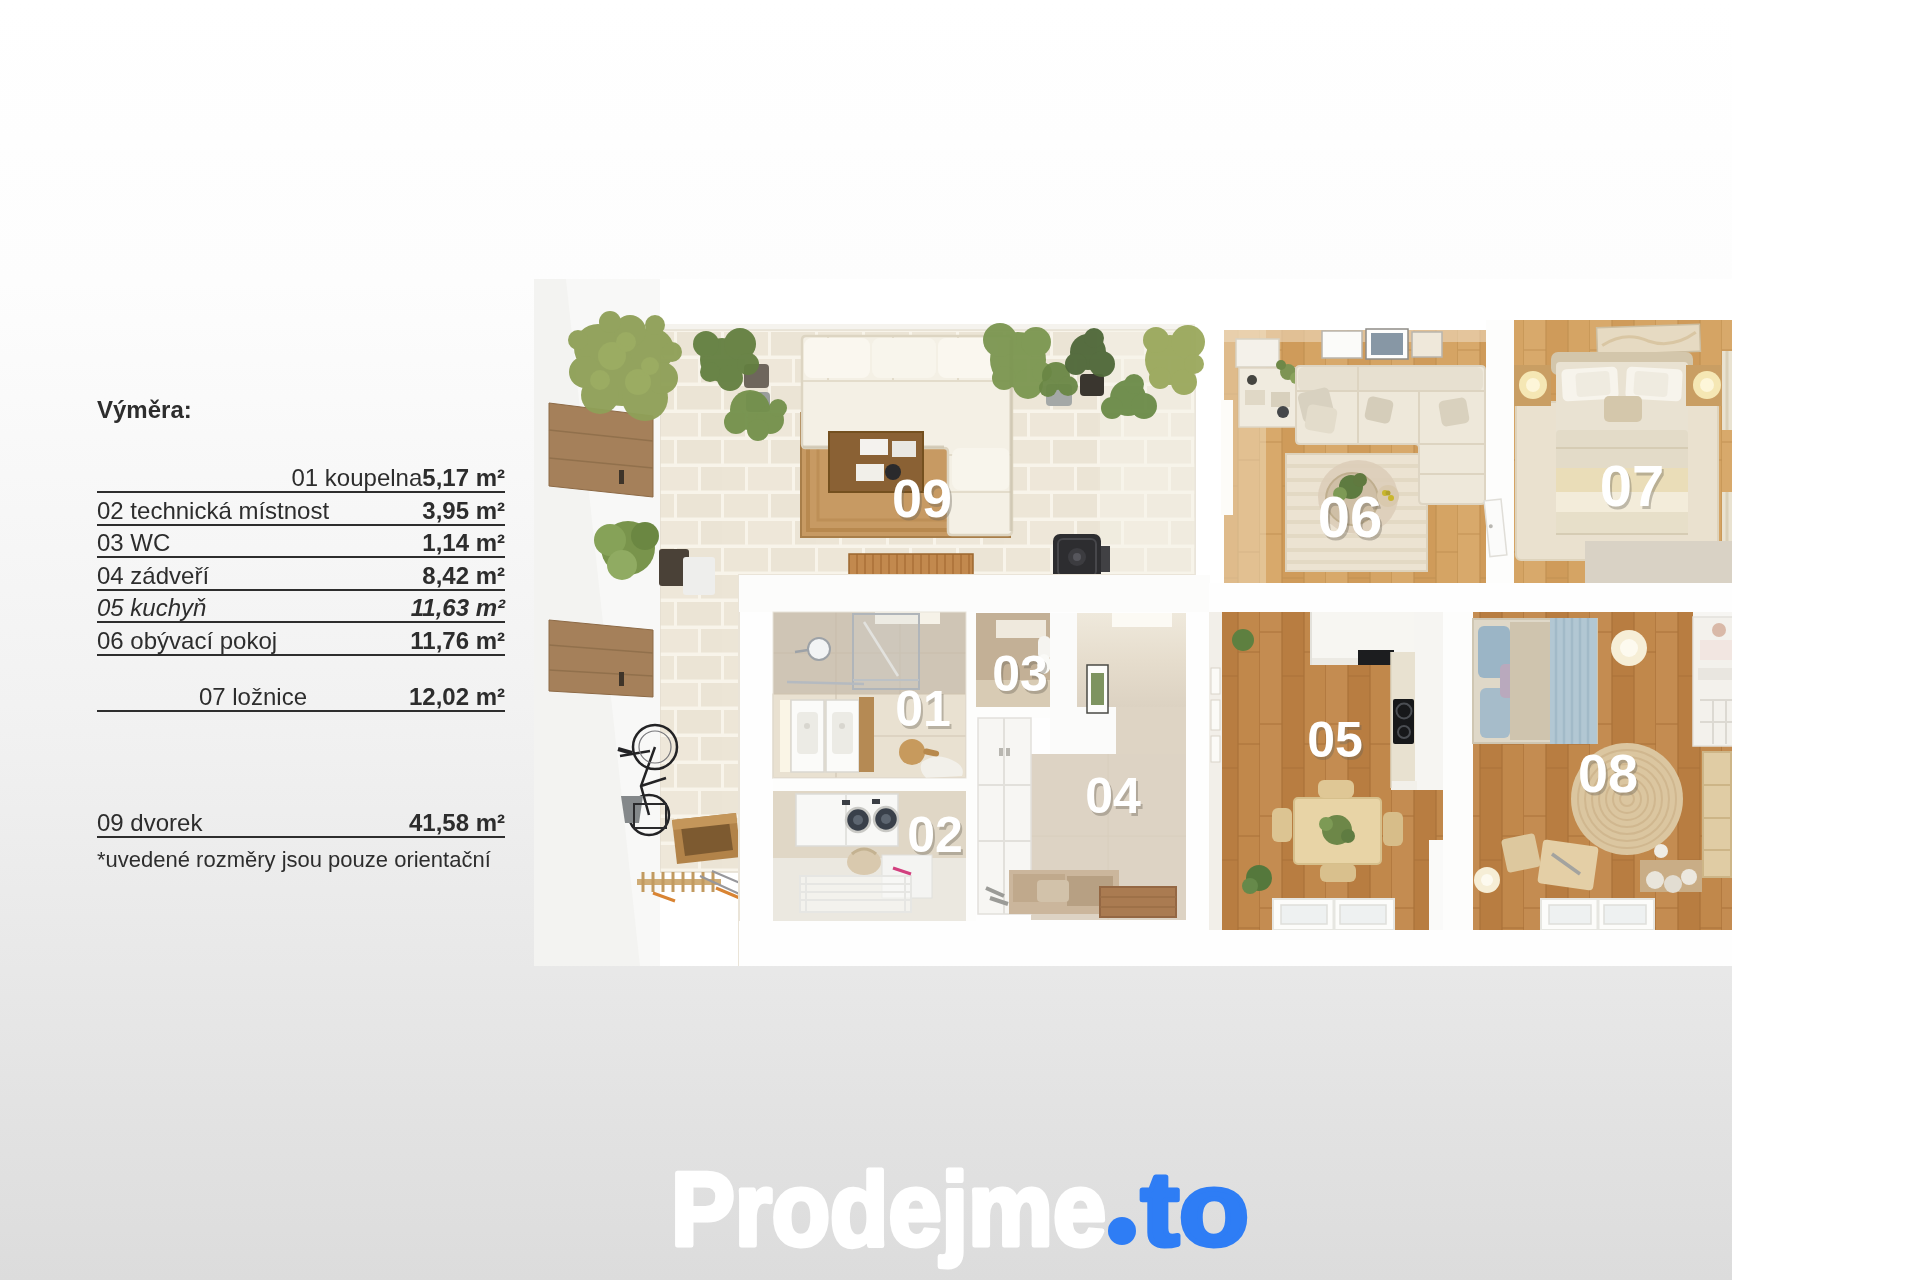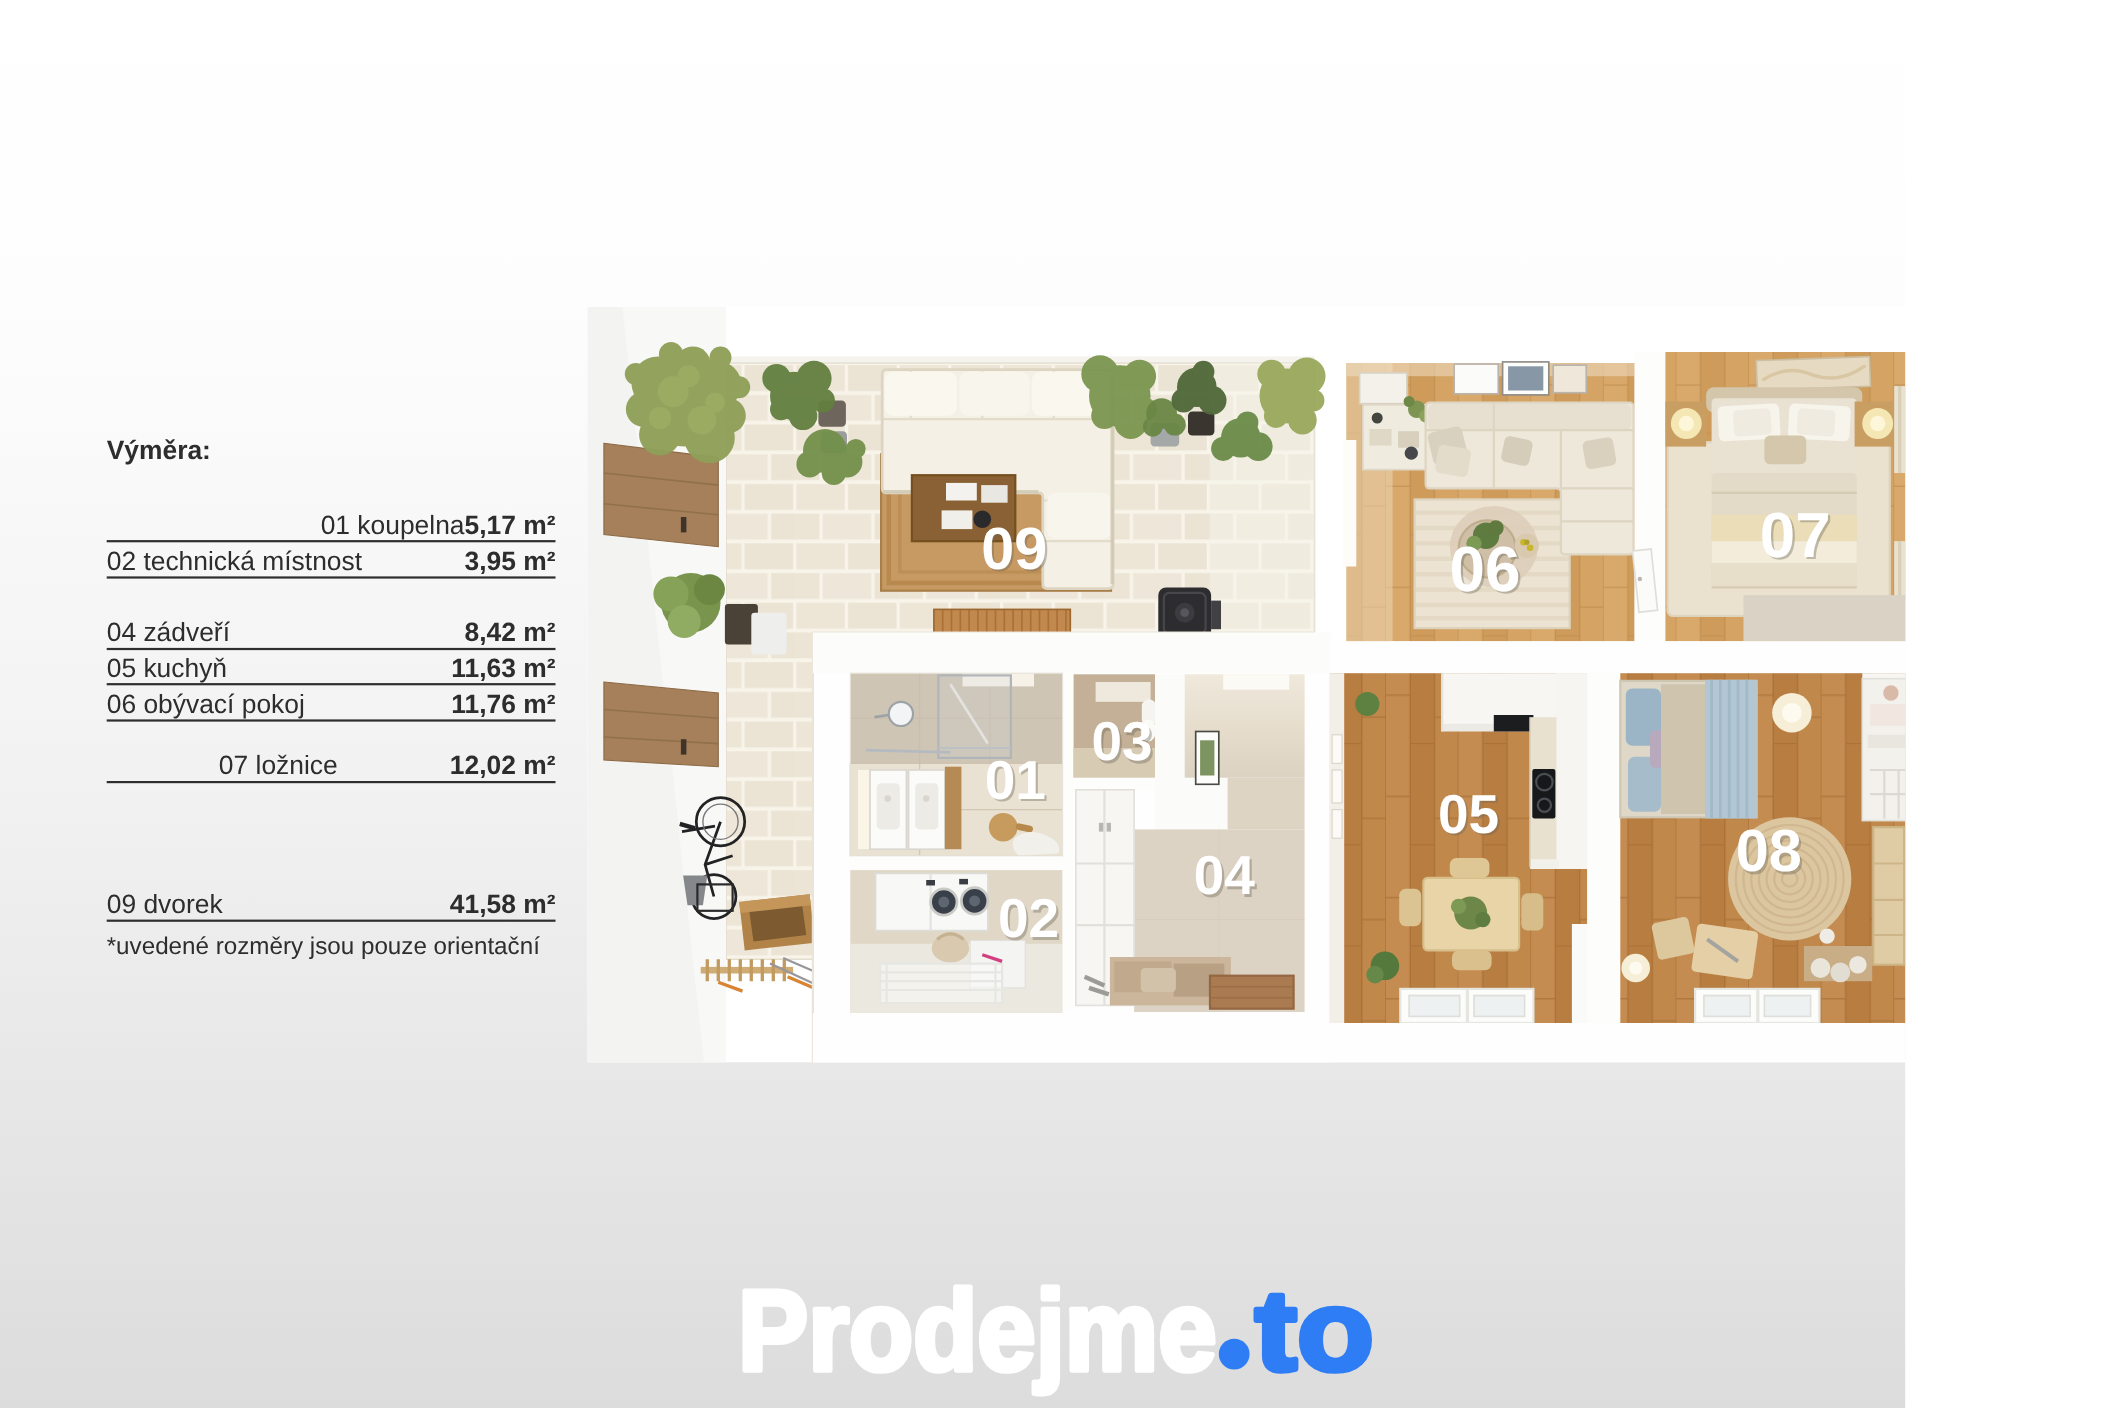--- a/index.html
+++ b/index.html
@@ -17,24 +17,25 @@
 </head>
 <body>
 <div id="page">
 
 <div class="hdr">Výměra:</div>
 
 <div class="row" style="top:465px;text-align:right;">01 koupelna<span class="val">5,17 m²</span></div>
 
 <div class="row" style="top:498px;">02 technická místnost<span class="val">3,95 m²</span></div>
 
+<div class="row" style="top:530px;">03 WC<span class="val">1,14 m²</span></div>
 
 <div class="row" style="top:563px;">04 zádveří<span class="val">8,42 m²</span></div>
 
-<div class="row" style="top:595px;">05 kuchyň<span class="val">11,63 m²</span></div>
+<div class="row" style="top:595px;font-style:italic;">05 kuchyň<span class="val">11,63 m²</span></div>
 
 <div class="row" style="top:628px;">06 obývací pokoj<span class="val">11,76 m²</span></div>
 
 <div class="row" style="top:684px;text-align:center;">07 ložnice<span class="val">12,02 m²</span></div>
 
 
 
 <div class="row" style="top:810px;">09 dvorek<span class="val">41,58 m²</span></div>
 
 <div class="note">*uvedené rozměry jsou pouze orientační</div>

